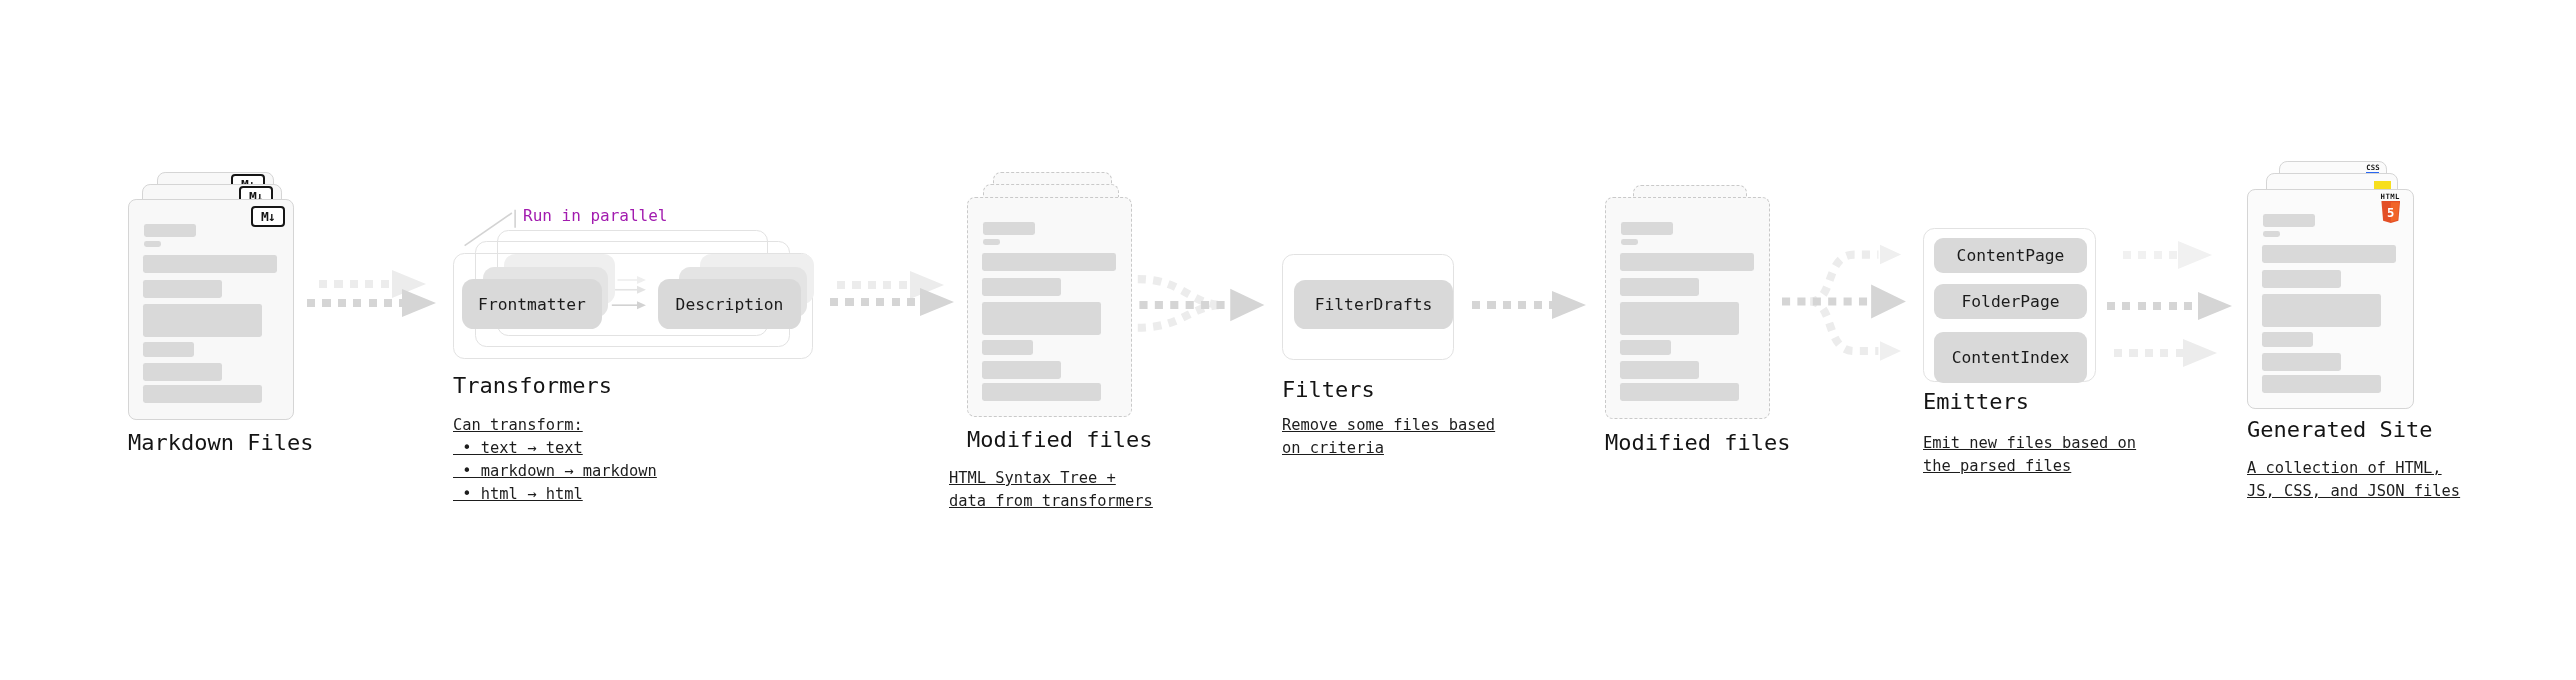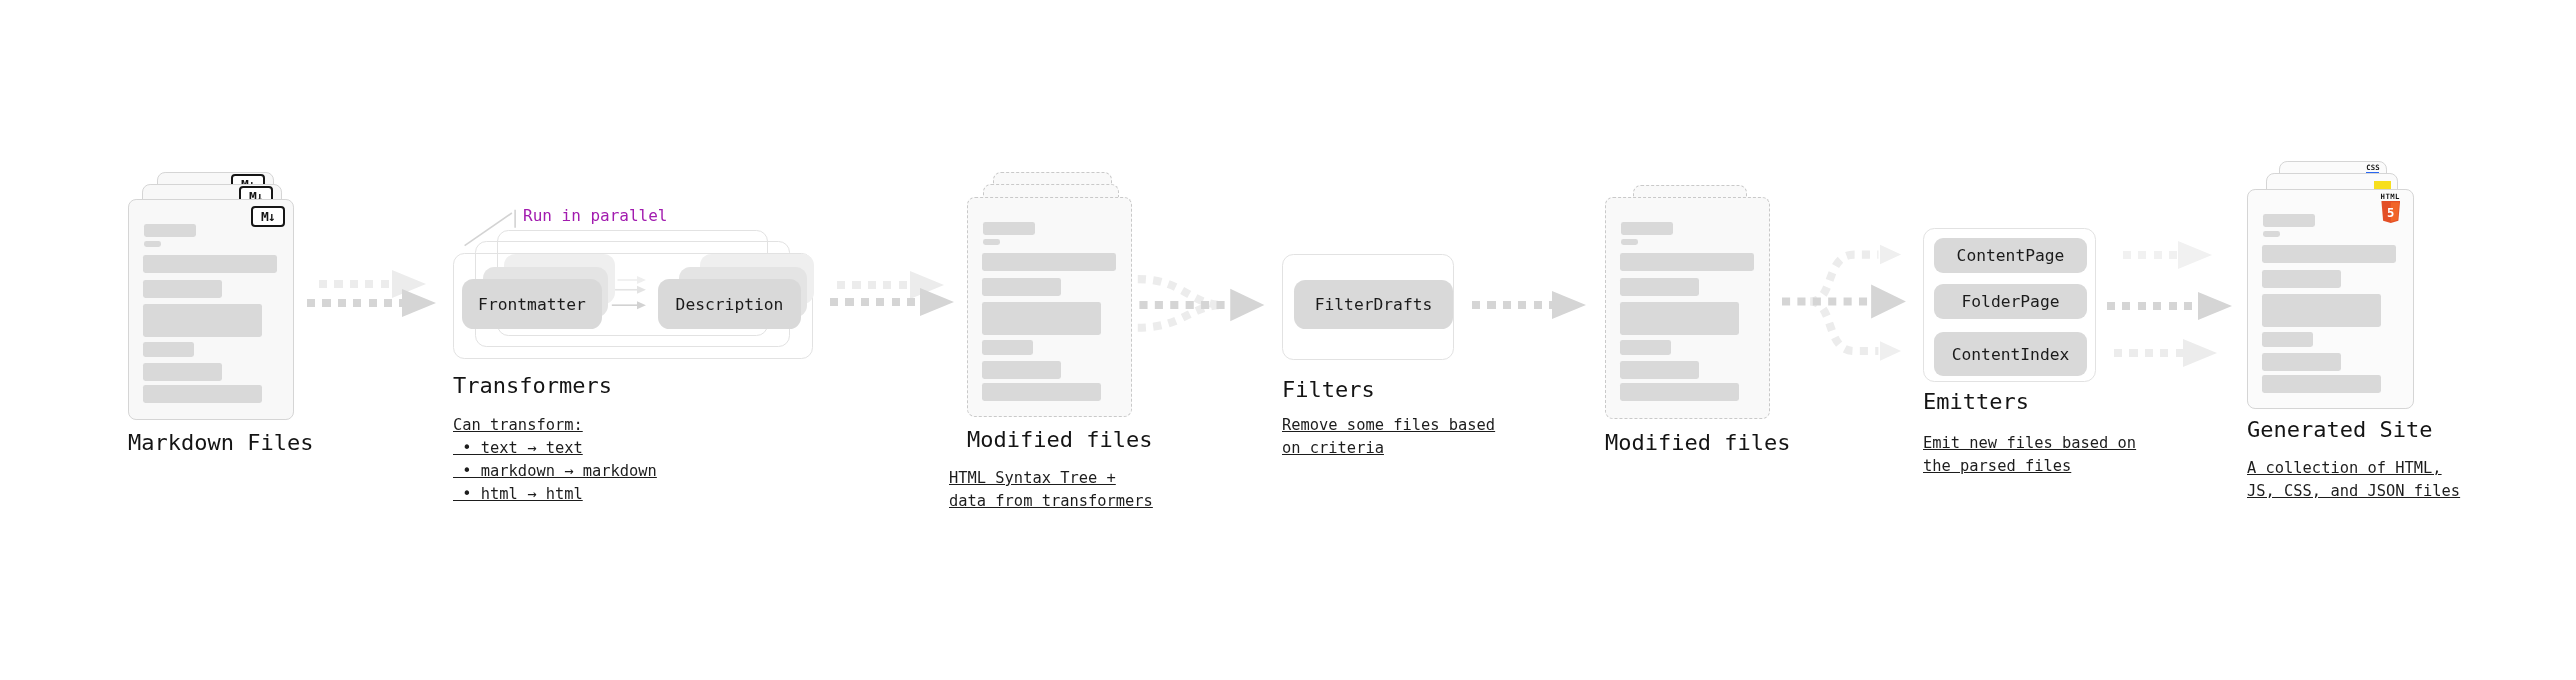--- a/index.html
+++ b/index.html
@@ -182,21 +182,21 @@
     <polygon points="128,6 154,18 128,30" fill="#efefef"></polygon>
     <path class="curve" d="M42 76 C 72 76, 60 137, 96 137 H126"></path>
     <polygon points="128,125 154,137 128,149" fill="#efefef"></polygon>
     <path class="midline" d="M7 76 H112"></path>
     <polygon points="117,55 160,76 117,97" fill="#d5d5d5"></polygon>
   </svg>
 
   <div class="frame" style="left:1923px;top:228px;width:173px;height:154px"></div>
   <div class="chip emit" style="left:1934px;top:238px;width:153px;height:35px">ContentPage</div>
   <div class="chip emit" style="left:1934px;top:284px;width:153px;height:35px">FolderPage</div>
-  <div class="chip emit" style="left:1934px;top:332px;width:153px;height:44px">ContentIndex</div>
+  <div class="chip emit" style="left:1934px;top:332px;width:153px;height:51px">ContentIndex</div>
   <div class="stage-title" style="left:1923px;top:391px">Emitters</div>
   <div class="stage-sub" style="left:1923px;top:432px">Emit new files based on
 the parsed files</div>
 
   <div class="flow-arrow xlight" style="left:2123px;top:241px">
       <i class="shaft" style="width:55px"></i>
       <i class="head"></i>
     </div>
   <div class="flow-arrow dark" style="left:2107px;top:292px">
       <i class="shaft" style="width:91px"></i>

